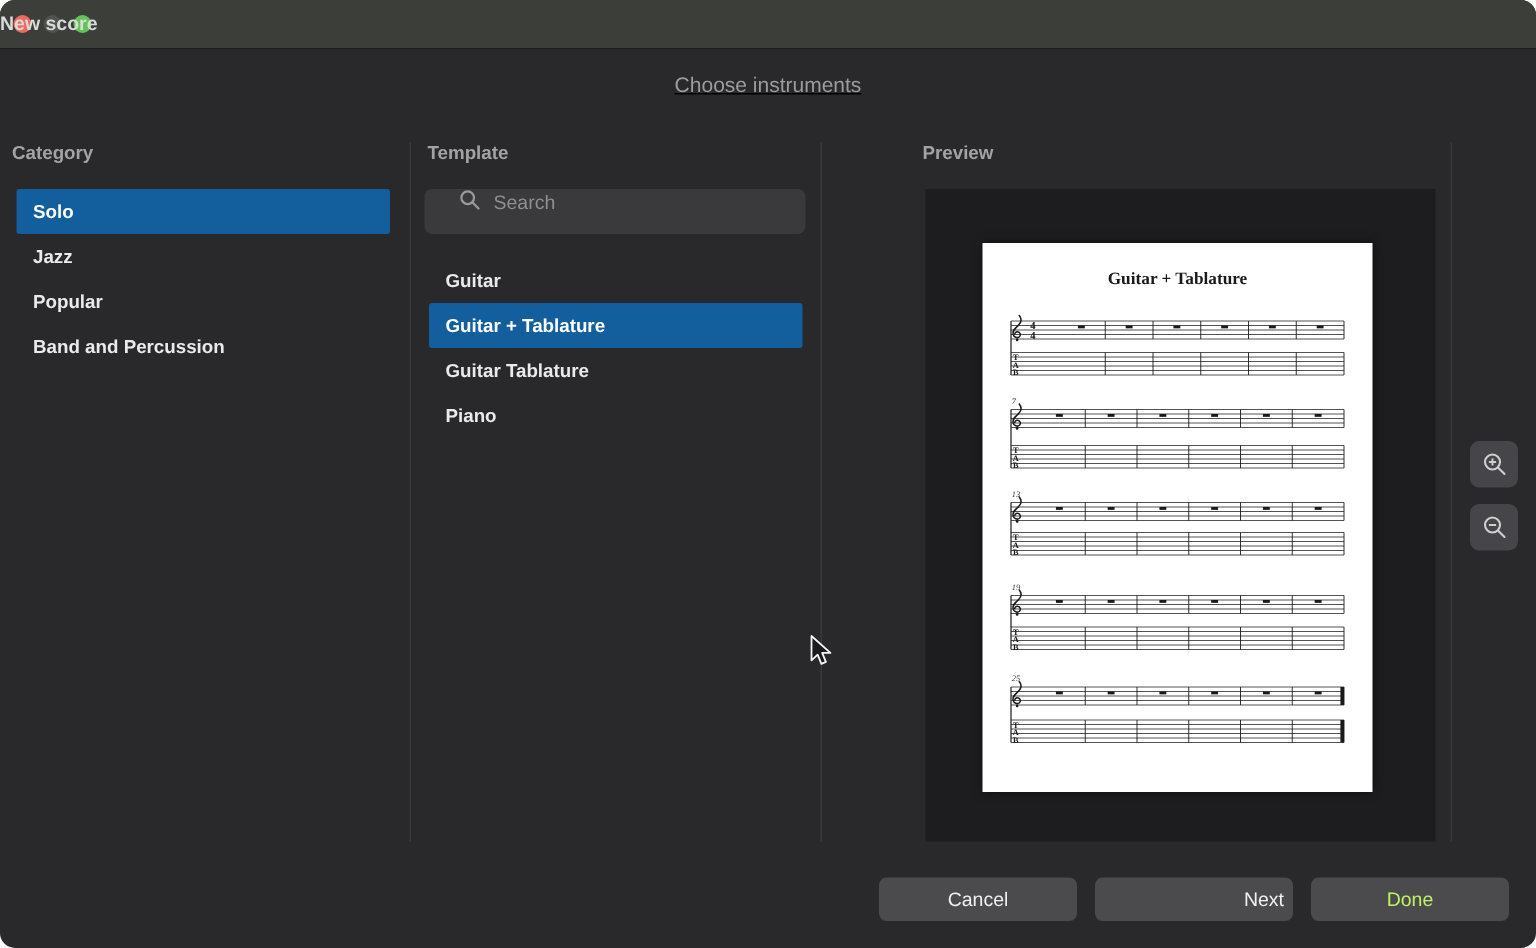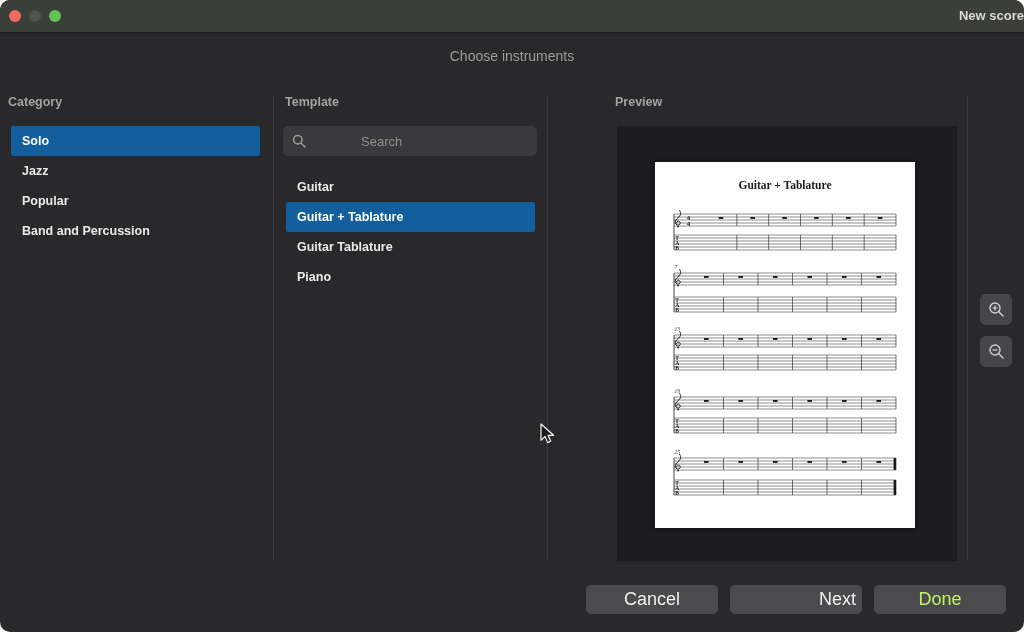--- a/index.html
+++ b/index.html
@@ -7,60 +7,60 @@
     width:1024px;height:632px;overflow:hidden;background:#ffffff;
     font-family:"Liberation Sans",sans-serif;position:relative;
     -webkit-font-smoothing:antialiased;
   }
   .window{position:absolute;inset:0;background:var(--window-bg,#29292b);border-radius:10px;overflow:hidden;}
 
   
   .titlebar{position:absolute;top:0;left:0;right:0;height:32px;background:var(--titlebar,#3c3e3a);border-bottom:1px solid #1e1e1e;}
   .traffic{position:absolute;left:9px;top:10px;display:flex;gap:8px;}
   .tl{width:12px;height:12px;border-radius:50%;display:inline-block;}
-  .win-title{position:absolute;left:0;right:0;top:0;height:32px;line-height:32px;text-align:right;
+  .win-title{position:absolute;left:0;right:0;top:0;height:32px;line-height:32px;text-align:left;
     font-size:13px;font-weight:bold;color:#d9dad9;}
 
   
-  .tabbar{position:absolute;top:48px;left:0;right:0;display:flex;justify-content:center;gap:28px;}
+  .tabbar{position:absolute;top:48px;left:0;right:0;display:flex;justify-content:center;gap:28px;text-decoration:underline;}
   .tab{font-size:14px;color:#9c9c9c;position:relative;padding-bottom:10px;cursor:default;}
   .tab.active{color:#f5f5f5;font-weight:bold;}
   .tab .underline{position:absolute;left:0;right:0;bottom:0;height:3px;border-radius:2px;background:var(--tab-underline,#1d7ad6);}
 
   
   .vdiv{position:absolute;top:95px;height:466px;width:1px;background:#39393c;}
 
   
   .panel-header{position:absolute;font-size:12.5px;font-weight:bold;color:#a3a3a3;}
   .list{position:absolute;}
   .list-item{height:30px;line-height:30px;margin-left:11px;width:249px;box-sizing:border-box;
     padding-left:11px;font-size:12.5px;font-weight:bold;color:#eaeaea;border-radius:2px;cursor:default;
     white-space:nowrap;overflow:hidden;}
   .list-item.selected{background:var(--selection,#135e9d);color:#ffffff;}
 
   
   .searchbox{position:absolute;left:283px;top:126px;width:254px;height:30px;background:#3a3a3c;
-    border-radius:5px;display:flex;align-items:center;box-sizing:border-box;padding:0 9px;gap:46px;}
+    border-radius:5px;display:flex;align-items:flex-start;box-sizing:border-box;padding:0 23px;}
   .searchbox svg{flex:0 0 auto;margin-right:7px;}
   .searchbox input{flex:1;background:transparent;border:none;outline:none;color:#dddddd;
     font-size:13px;font-family:"Liberation Sans",sans-serif;}
   .searchbox input::placeholder{color:#8f8f8f;}
 
   
   .preview-box{position:absolute;left:617px;top:126px;width:340px;height:435px;background:var(--preview-bg,#1d1d20);}
   .score-page{position:absolute;left:38px;top:36px;width:260px;height:366px;background:#ffffff;
     box-shadow:0 0 6px rgba(0,0,0,.55);}
 
   
   .zoom-btn{position:absolute;left:980px;width:32px;height:31px;background:#46464a;border:none;
     border-radius:6px;display:flex;align-items:center;justify-content:center;padding:0;cursor:default;}
 
   
   .footer-btn{position:absolute;top:585px;width:132px;height:29px;background:var(--button-bg,#4b4b4e);
-    border:none;border-radius:5px;font-size:18px;color:#f0f0f0;font-family:"Liberation Sans",sans-serif;cursor:default;}
+    border:none;border-radius:5px;font-size:13px;color:#f0f0f0;font-family:"Liberation Sans",sans-serif;cursor:default;}
   .footer-btn.disabled{color:#bef264;}
 
   .cursor{position:absolute;left:539px;top:423px;pointer-events:none;}
 </style>
 </head>
 <body style="--selection: #135e9d; --tab-underline: #1d7ad6; --titlebar: #3c3e3a; --window-bg: #29292b; --preview-bg: #1d1d20; --button-bg: #4b4b4e;">
 
 <div class="window">
 
   <div class="titlebar">

